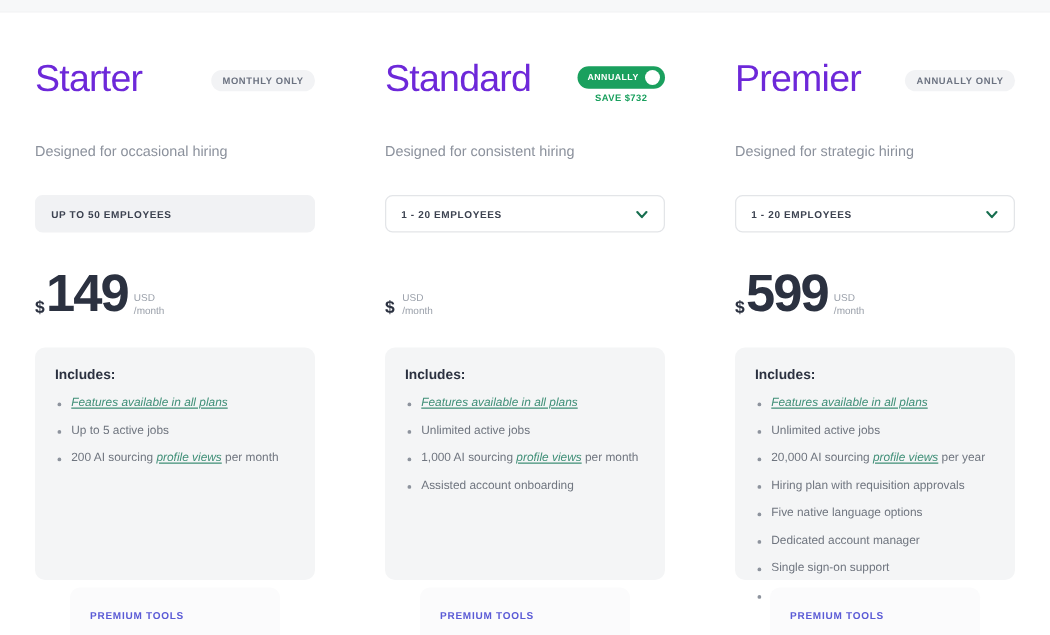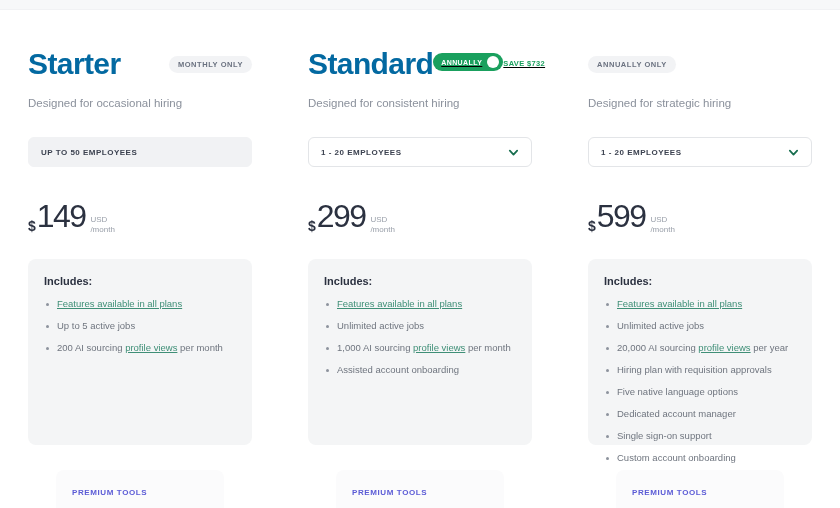--- a/index.html
+++ b/index.html
@@ -63,22 +63,22 @@
     display: flex;
     flex-direction: row;
     align-items: flex-start;
     justify-content: space-between;
     padding-top: 38px;
     height: 46px;
   }
   .plan-name {
     font-size: 30px;
     line-height: 34px;
-    font-weight: bold;
-    color: #0369a1;
+    font-weight: normal;
+    color: #6d28d9;
     letter-spacing: -0.6px;
     white-space: nowrap;
   }
 
   .badge {
     display: inline-block;
     margin-top: 9px;
     padding: 4px 9px 4px 9px;
     border-radius: 10px;
     background: #f2f3f5;
@@ -86,23 +86,22 @@
     font-size: 7.5px;
     font-weight: bold;
     letter-spacing: 0.55px;
     white-space: nowrap;
     text-align: center;
   }
 
   .toggle-wrap {
     margin-top: 6px;
     display: flex;
-    flex-direction: row;
+    flex-direction: column;
     align-items: center;
-    text-decoration: underline;
   }
   .toggle {
     position: relative;
     display: flex;
     align-items: center;
     background: #1aa05e;
     border-radius: 11px;
     height: 18px;
     padding: 0 4px 0 8px;
     box-sizing: border-box;
@@ -126,21 +125,21 @@
   .save-note {
     margin-top: 3px;
     color: #1aa05e;
     font-size: 7.5px;
     font-weight: bold;
     letter-spacing: 0.35px;
     white-space: nowrap;
   }
 
   .tagline {
-    margin-top: 3px;
+    margin-top: 22px;
     font-size: 11.5px;
     color: #8b919c;
     line-height: 15px;
     white-space: nowrap;
   }
 
   
   .selector {
     margin-top: 26px;
     height: 30px;
@@ -182,23 +181,23 @@
     height: 46px;
   }
   .currency {
     font-size: 14px;
     font-weight: bold;
     color: #2b3140;
     line-height: 22px;
     margin-right: 1px;
   }
   .amount {
-    font-size: 32px;
+    font-size: 42px;
     line-height: 42px;
-    font-weight: normal;
+    font-weight: bold;
     color: #2b3140;
     letter-spacing: -1.6px;
   }
   .price-meta {
     margin-left: 5px;
     margin-bottom: 2px;
     display: flex;
     flex-direction: column;
     line-height: 10px;
   }
@@ -241,20 +240,21 @@
     left: 2px;
     top: 4.5px;
     width: 3px;
     height: 3px;
     border-radius: 50%;
     background: #8d939d;
   }
   .feat-link {
     color: #3f8f77;
     text-decoration: underline;
+    font-style: italic;
   }
 
   
   .premium-panel {
     position: absolute;
     left: 28px;
     right: 28px;
     top: 461px;
     height: 47px;
     background: #fbfbfc;
@@ -343,21 +343,20 @@
 
         <div class="selector dropdown">
           <span class="selector-label">1 - 20 EMPLOYEES</span>
           <svg class="chevron" viewBox="0 0 12 12">
             <path d="M2 4 L6 8.4 L10 4" fill="none" stroke="#176e4f" stroke-width="1.9" stroke-linecap="round" stroke-linejoin="round"></path>
           </svg>
         </div>
 
         <div class="price-row">
           <span class="currency">$</span>
-          <span class="amount">299</span>
           <span class="price-meta">
             <span>USD</span>
             <span>/month</span>
           </span>
         </div>
 
         <div class="includes" style="height:186px;">
           <div class="includes-title">Includes:</div>
           <ul class="feat-list">
             <li class="feat-item">
@@ -381,20 +380,21 @@
 
         <div class="premium-panel">
           <div class="premium-label">PREMIUM TOOLS</div>
         </div>
       </div>
     </div>
 
     <div class="col">
       <div class="col-inner">
         <div class="plan-head">
+          <div class="plan-name">Premier</div>
           <div class="badge">ANNUALLY ONLY</div>
         </div>
 
         <div class="tagline">Designed for strategic hiring</div>
 
         <div class="selector dropdown">
           <span class="selector-label">1 - 20 EMPLOYEES</span>
           <svg class="chevron" viewBox="0 0 12 12">
             <path d="M2 4 L6 8.4 L10 4" fill="none" stroke="#176e4f" stroke-width="1.9" stroke-linecap="round" stroke-linejoin="round"></path>
           </svg>

